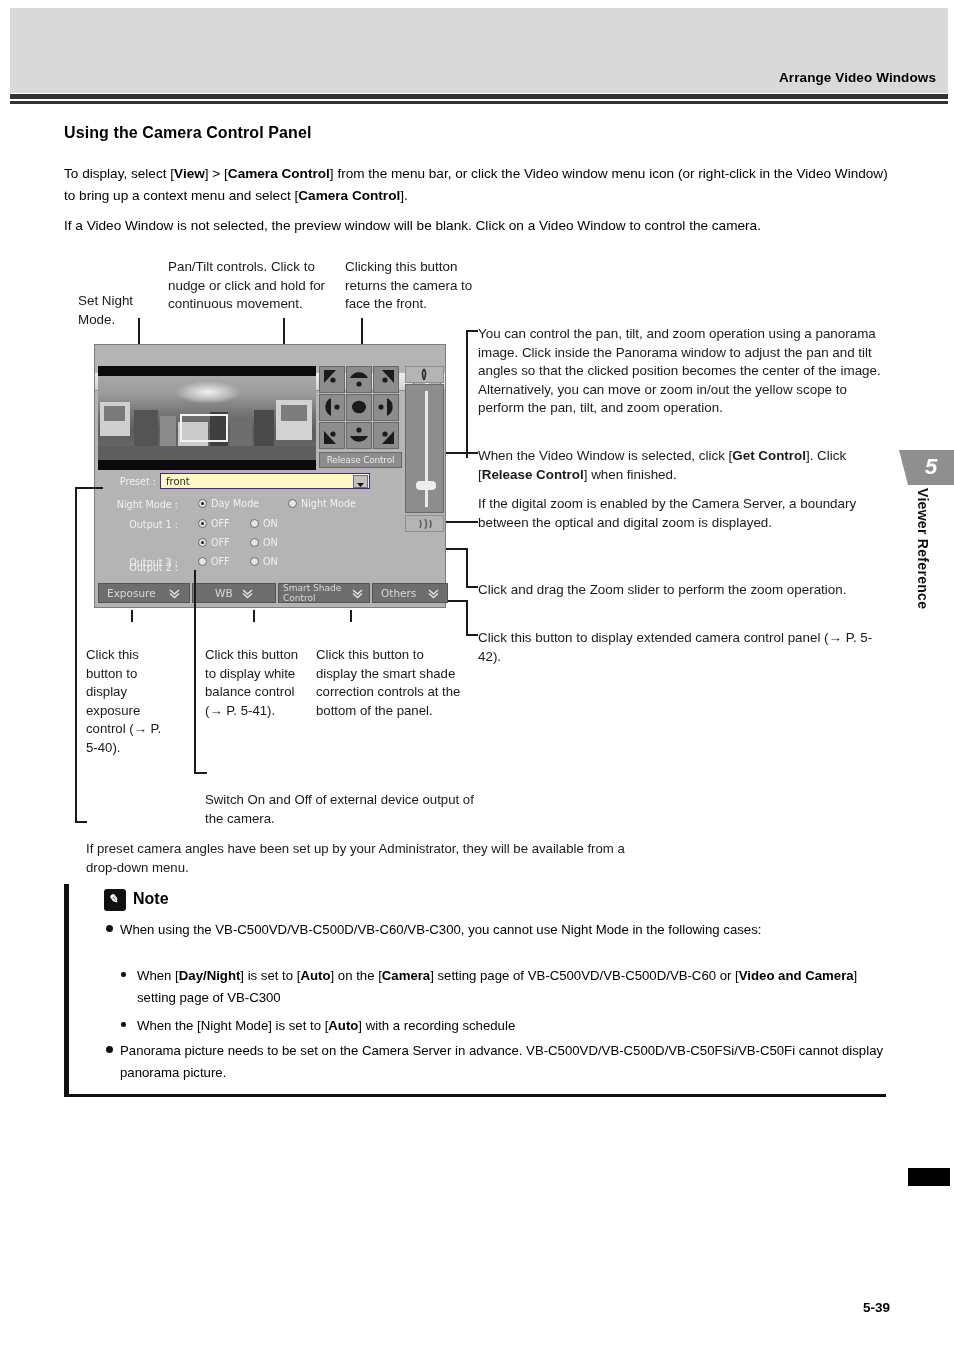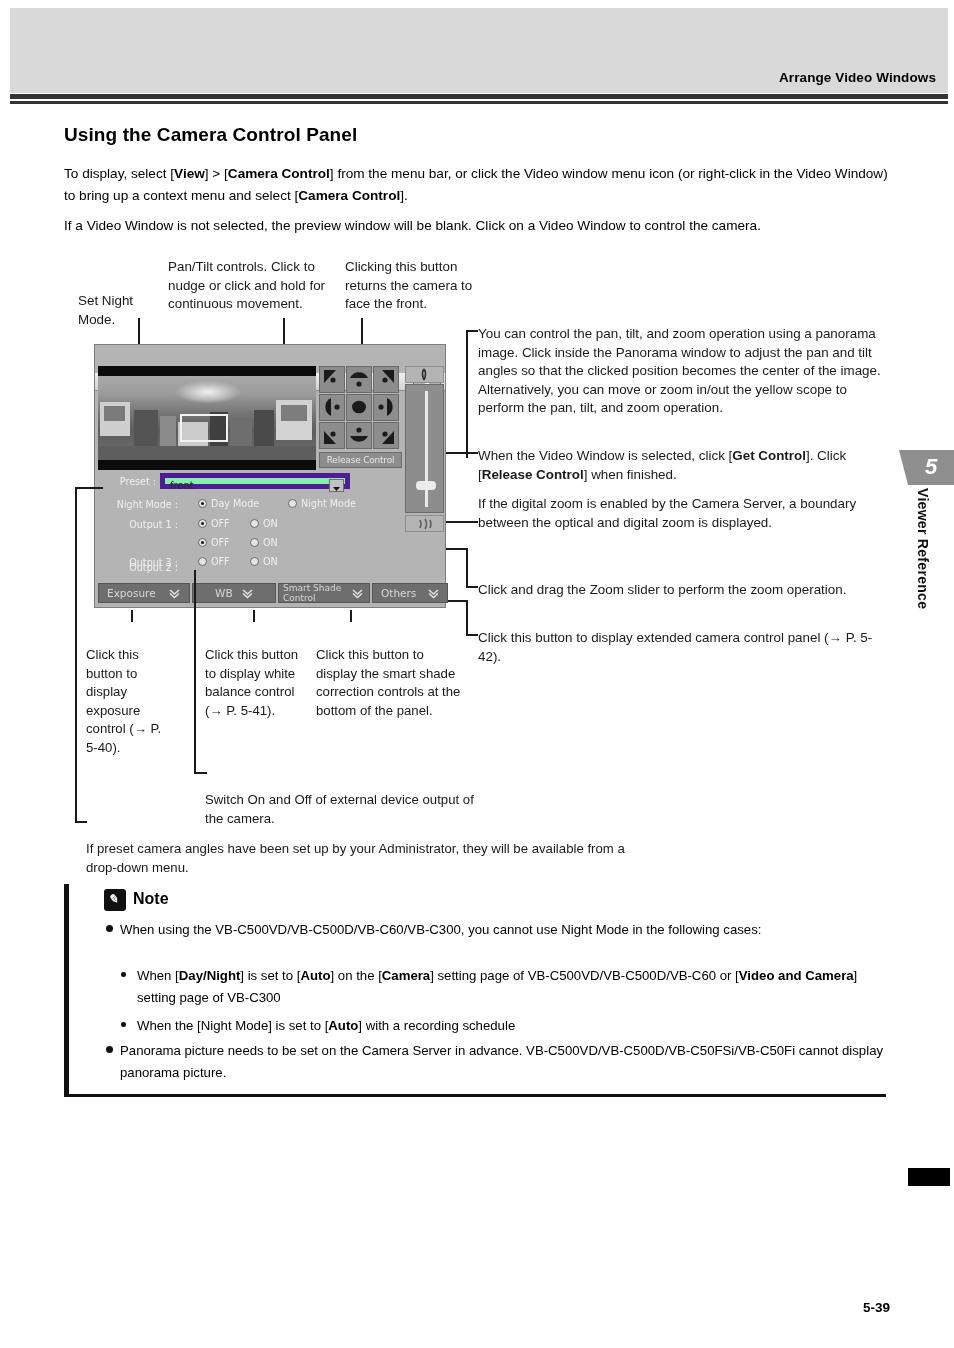--- a/index.html
+++ b/index.html
@@ -10,21 +10,21 @@
   }
   .page{position:absolute;inset:0;}
 
   
   .hdr-band{position:absolute;left:10px;top:8px;width:938px;height:85px;background:#d9d9d9;}
   .hdr-title{position:absolute;right:18px;top:70px;font-size:13.5px;font-weight:bold;letter-spacing:.1px;}
   .hdr-rule1{position:absolute;left:10px;top:94px;width:938px;height:5px;background:#333;}
   .hdr-rule2{position:absolute;left:10px;top:101px;width:938px;height:3px;background:#333;}
 
   
-  h1.sec{position:absolute;left:64px;top:124px;font-size:19px;font-weight:bold;margin:0;letter-spacing:.1px;}
+  h1.sec{position:absolute;left:64px;top:124px;font-size:16px;font-weight:bold;margin:0;letter-spacing:.1px;}
   .para{position:absolute;font-size:13.6px;line-height:22px;}
   .p1{left:64px;top:163px;width:824px;}
   .p2{left:64px;top:215px;width:824px;}
   b.k{font-weight:bold;}
 
   
   .ann{position:absolute;font-size:13.4px;line-height:18.5px;color:#1a1a1a;}
   .ann-sm{font-size:13.2px;line-height:18.5px;margin-top:24px;}
 
   .a-setnight{left:78px;top:292px;width:90px;}
@@ -79,21 +79,21 @@
   .z-top{position:absolute;left:0;top:0;width:39px;height:17px;background:#b4b4b4;border:1px solid #8e8e8e;box-sizing:border-box;}
   .z-track-box{position:absolute;left:0;top:18px;width:39px;height:129px;background:#8d8d8d;border:1px solid #6a6a6a;box-sizing:border-box;}
   .z-rail{position:absolute;left:19px;top:6px;width:3px;height:116px;background:#e9e9e9;}
   .z-thumb{position:absolute;left:10px;top:96px;width:20px;height:9px;background:#ececec;border-radius:4px;}
   .z-bot{position:absolute;left:0;top:149px;width:39px;height:17px;background:#b4b4b4;border:1px solid #8e8e8e;box-sizing:border-box;
      color:#5e5e5e;font-size:9px;text-align:center;line-height:15px;}
 
   .form{position:absolute;left:3px;top:128px;width:304px;height:106px;}
   .frow{position:absolute;font-size:9.6px;color:#f0f0f0;font-family:"DejaVu Sans", sans-serif;}
   .flab{position:absolute;text-align:right;}
-  .combo{position:absolute;left:62px;top:0px;width:190px;height:16px;background:#86efac;border:5px solid #4c1d95;box-sizing:border-box;}
+  .combo{position:absolute;left:62px;top:0px;width:210px;height:16px;background:#fef9c3;border:1px solid #4c1d95;box-sizing:border-box;}
   .combo-val{position:absolute;left:5px;top:2px;font-size:10px;color:#2a2a2a;font-family:"DejaVu Sans", sans-serif;}
   .combo-arrow{position:absolute;right:1px;top:1px;width:15px;height:13px;background:#c2c2c2;border:1px solid #6f6f6f;box-sizing:border-box;}
   .radio{position:absolute;width:9px;height:9px;border-radius:50%;background:#e4e4e4;border:1px solid #6a6a6a;box-sizing:border-box;}
   .radio.on::after{content:"";position:absolute;left:2px;top:2px;width:3px;height:3px;border-radius:50%;background:#161616;}
   .rlab{position:absolute;font-size:9.6px;color:#f0f0f0;font-family:"DejaVu Sans", sans-serif;}
 
   .btnbar{position:absolute;left:3px;top:238px;width:344px;height:20px;}
   .bbtn{position:absolute;height:20px;background:#6e6e6e;border:1px solid #555;box-sizing:border-box;
      color:#d8d8d8;font-size:10.5px;font-family:"DejaVu Sans", sans-serif;}
   .bbtn .t{position:absolute;left:8px;top:3px;line-height:12px;}

